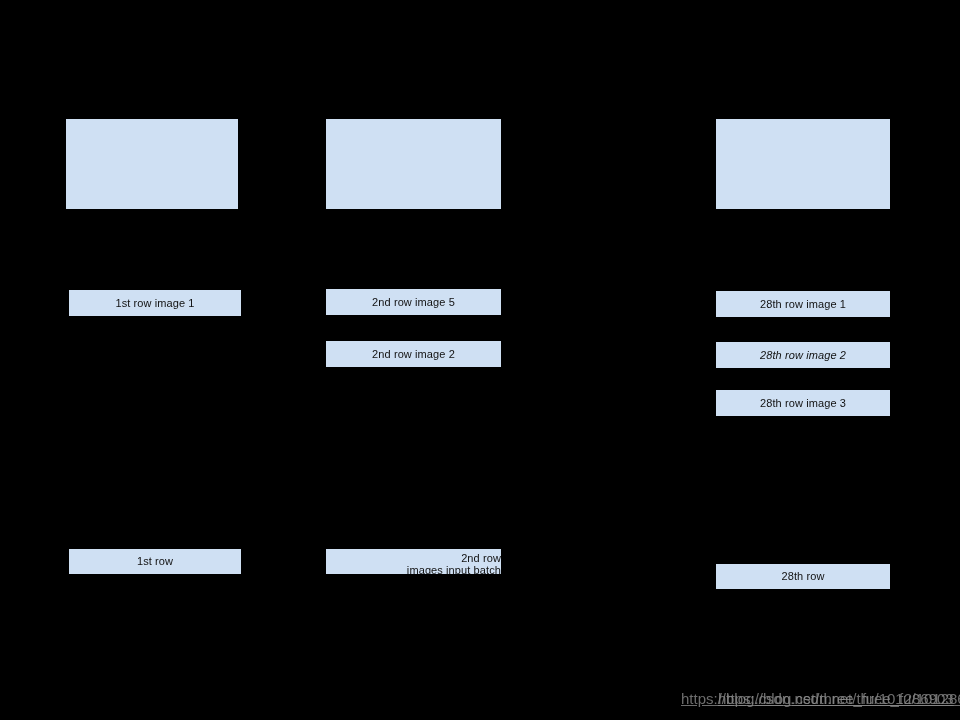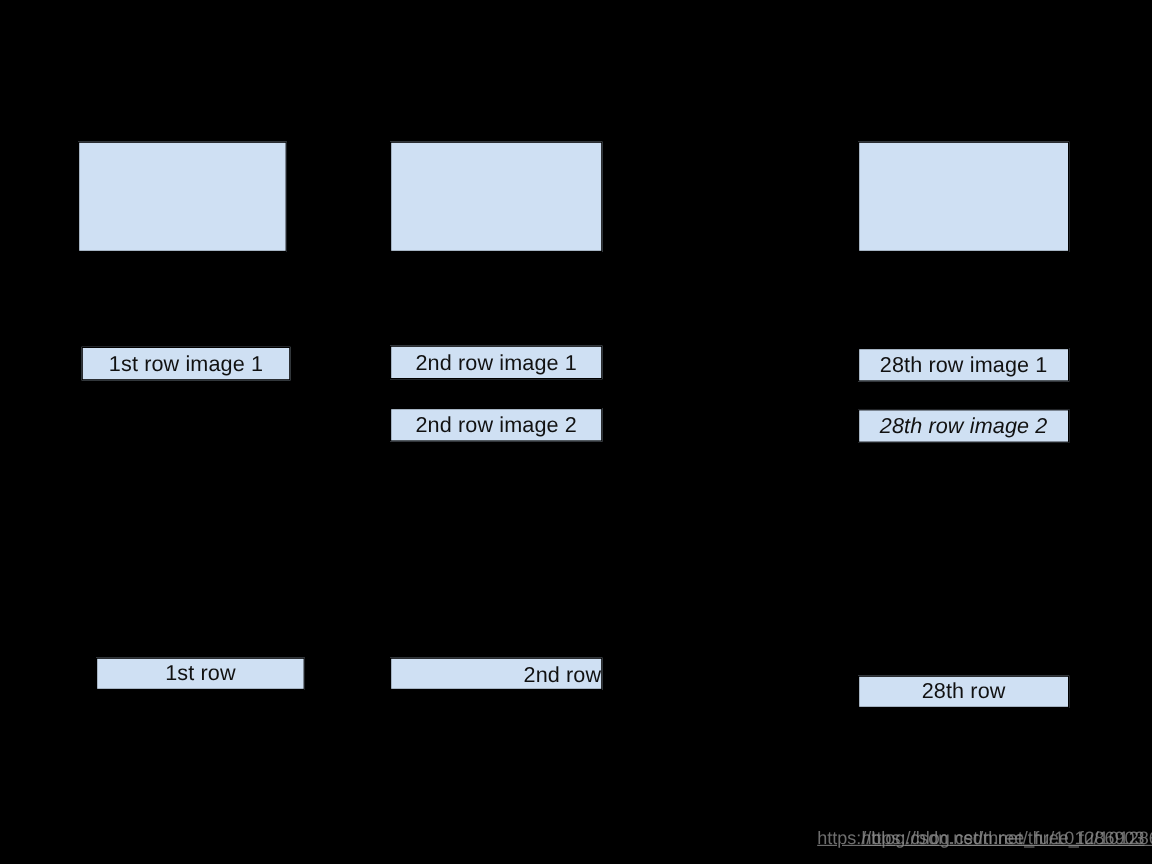--- a/index.html
+++ b/index.html
@@ -37,21 +37,21 @@
     text-align: center;
     line-height: 1.12;
     overflow: hidden;
   }
 
   .node.big {
     
   }
 
   .node.label {
-    font-size: 18px;
+    font-size: 11px;
     letter-spacing: 0.1px;
   }
 
   .node.label.tall {
     flex-direction: column;
     justify-content: flex-start;
     padding-top: 3px;
   }
 
   .node .line2 {
@@ -73,40 +73,41 @@
 <body>
 
 <div id="canvas">
 
   <div class="node big" style="left:65px; top:118px; width:174px; height:92px;"></div>
 
   <div class="node label" style="left:68px; top:289px; width:174px; height:28px;">1st row image 1</div>
 
 
 
-  <div class="node label" style="left:80px; top:548px; width:174px; height:27px;">1st row</div>
+  <div class="node label" style="left:68px; top:548px; width:174px; height:27px;">1st row</div>
 
   <div class="node big" style="left:325px; top:118px; width:177px; height:92px;"></div>
 
-  <div class="node label" style="left:325px; top:288px; width:177px; height:28px;">2nd row image 1</div>
+  <div class="node label" style="left:325px; top:288px; width:177px; height:28px;">2nd row image 5</div>
 
   <div class="node label" style="left:325px; top:340px; width:177px; height:28px;">2nd row image 2</div>
 
 
   <div class="node label tall" style="left:325px; top:548px; width:177px; height:27px;align-items:flex-end;">
     <span>2nd row</span>
     <span class="line2">images input batch</span>
   </div>
 
   <div class="node big" style="left:715px; top:118px; width:176px; height:92px;"></div>
 
   <div class="node label" style="left:715px; top:290px; width:176px; height:28px;text-align:right;">28th row image 1</div>
 
   <div class="node label" style="left:715px; top:341px; width:176px; height:28px;font-style:italic;">28th row image 2</div>
 
+  <div class="node label" style="left:715px; top:389px; width:176px; height:28px;">28th row image 3</div>
 
   <div class="node label" style="left:715px; top:548px; width:176px; height:27px;margin-top:15px;">28th row</div>
 
   <div class="watermark" style="left:681px; top:690px;">https://blog.csdn.net/three_fu/101286903</div>
 
   <div class="watermark" style="left:718px; top:690px;">https://blog.csdn.net/three_fu/101286903</div>
 
 </div>
 
 </body></html>

